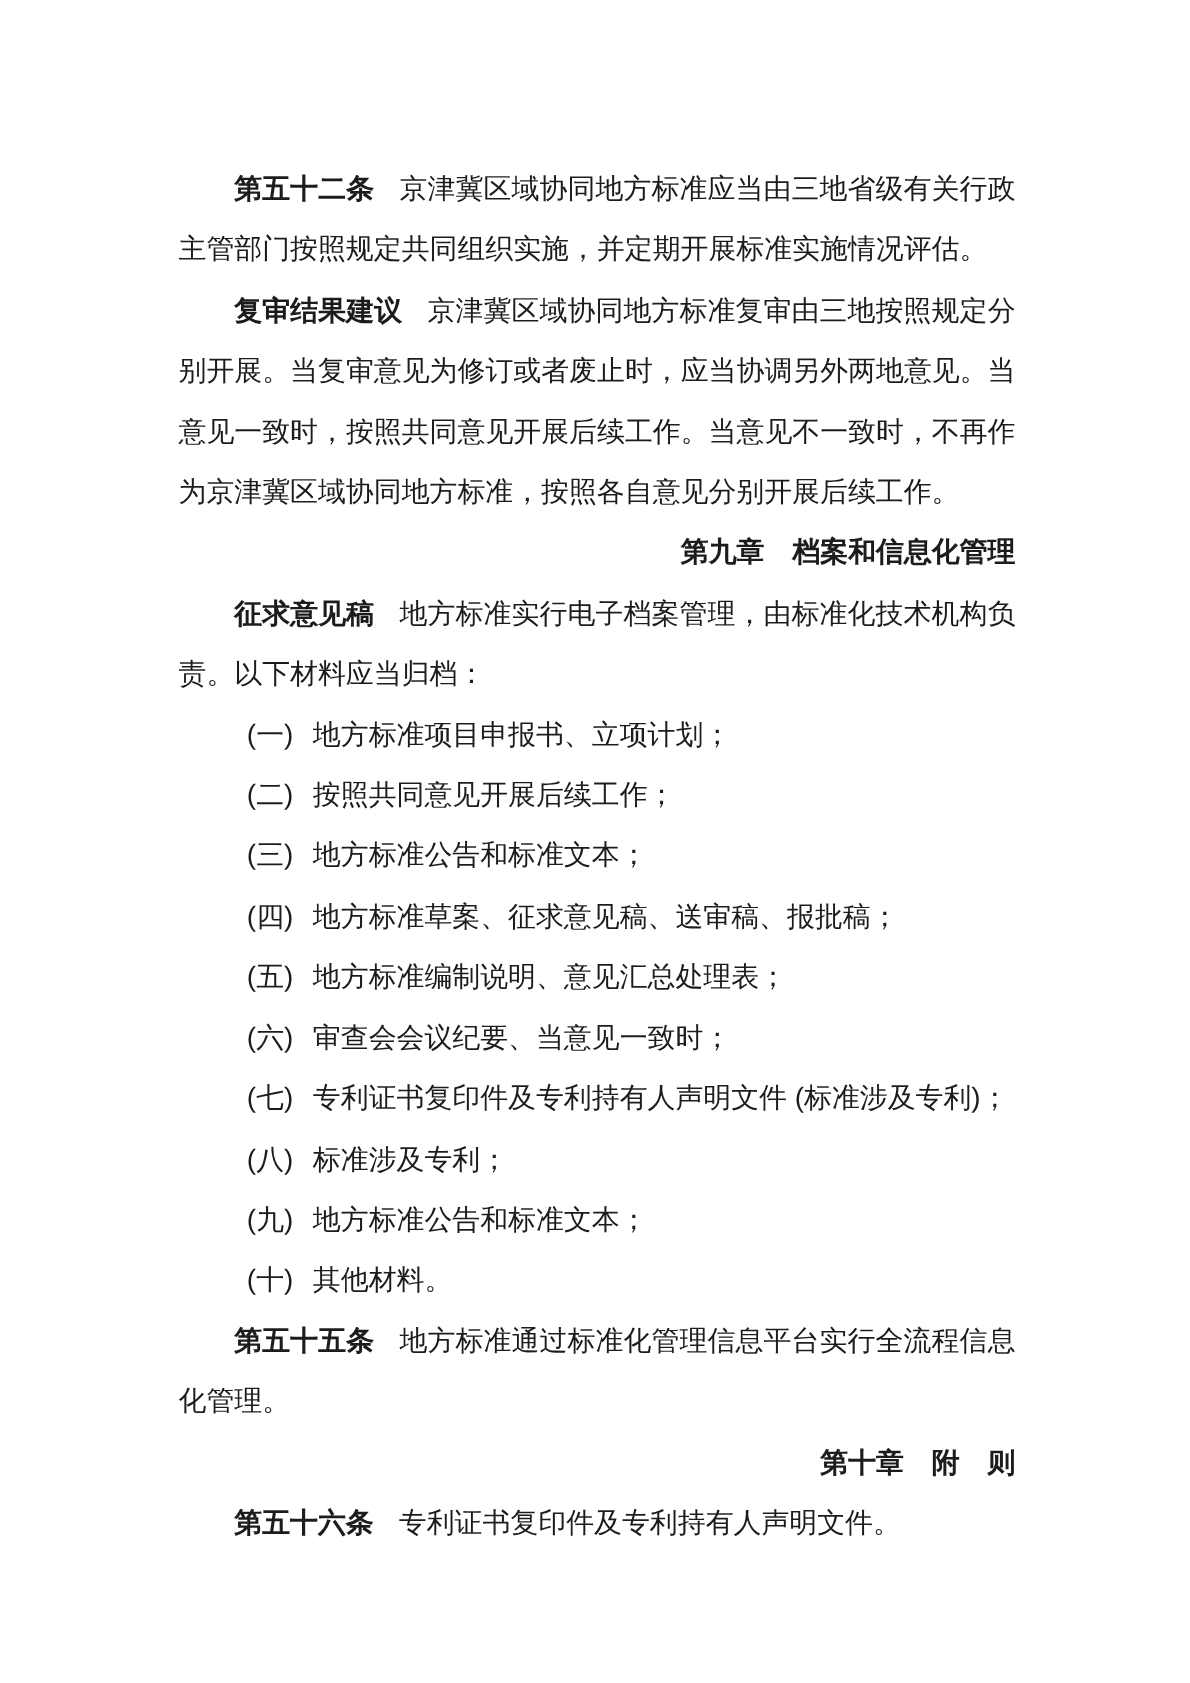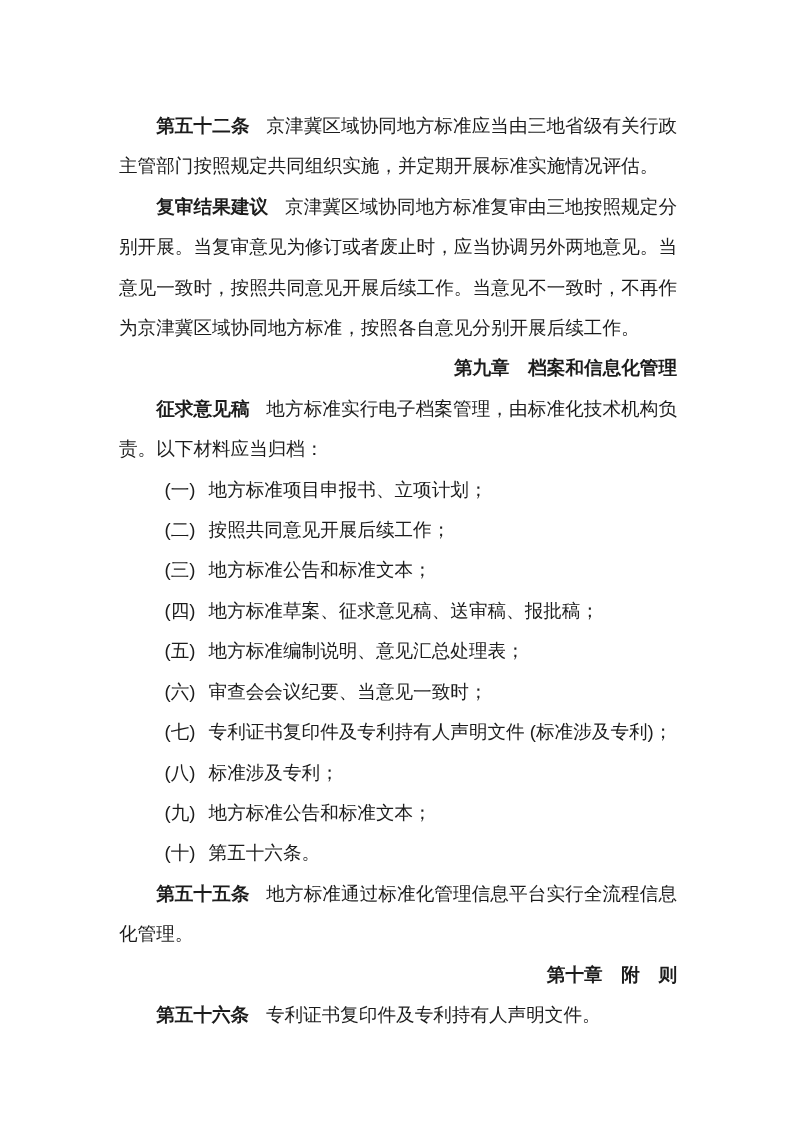--- a/index.html
+++ b/index.html
@@ -68,21 +68,21 @@
     <p class="item"><span class="item-no">(五)</span><span>地方标准编制说明、意见汇总处理表；</span></p>
 
     <p class="item"><span class="item-no">(六)</span><span>审查会会议纪要、当意见一致时；</span></p>
 
     <p class="item"><span class="item-no">(七)</span><span>专利证书复印件及专利持有人声明文件 (标准涉及专利)；</span></p>
 
     <p class="item"><span class="item-no">(八)</span><span>标准涉及专利；</span></p>
 
     <p class="item"><span class="item-no">(九)</span><span>地方标准公告和标准文本；</span></p>
 
-    <p class="item"><span class="item-no">(十)</span><span>第五十六条。</span></p>
+    <p class="item"><span class="item-no">(十)</span><span>其他材料。</span></p>
 
     <p class="article"><b class="art-label">第五十五条</b><span>地方标准通过标准化管理信息平台实行全流程信息化管理。</span></p>
 
     <p class="chapter">第十章　附　则</p>
 
     <p class="article"><b class="art-label">第五十六条</b><span>专利证书复印件及专利持有人声明文件。</span></p>
 
   </div>
 </div>
 

